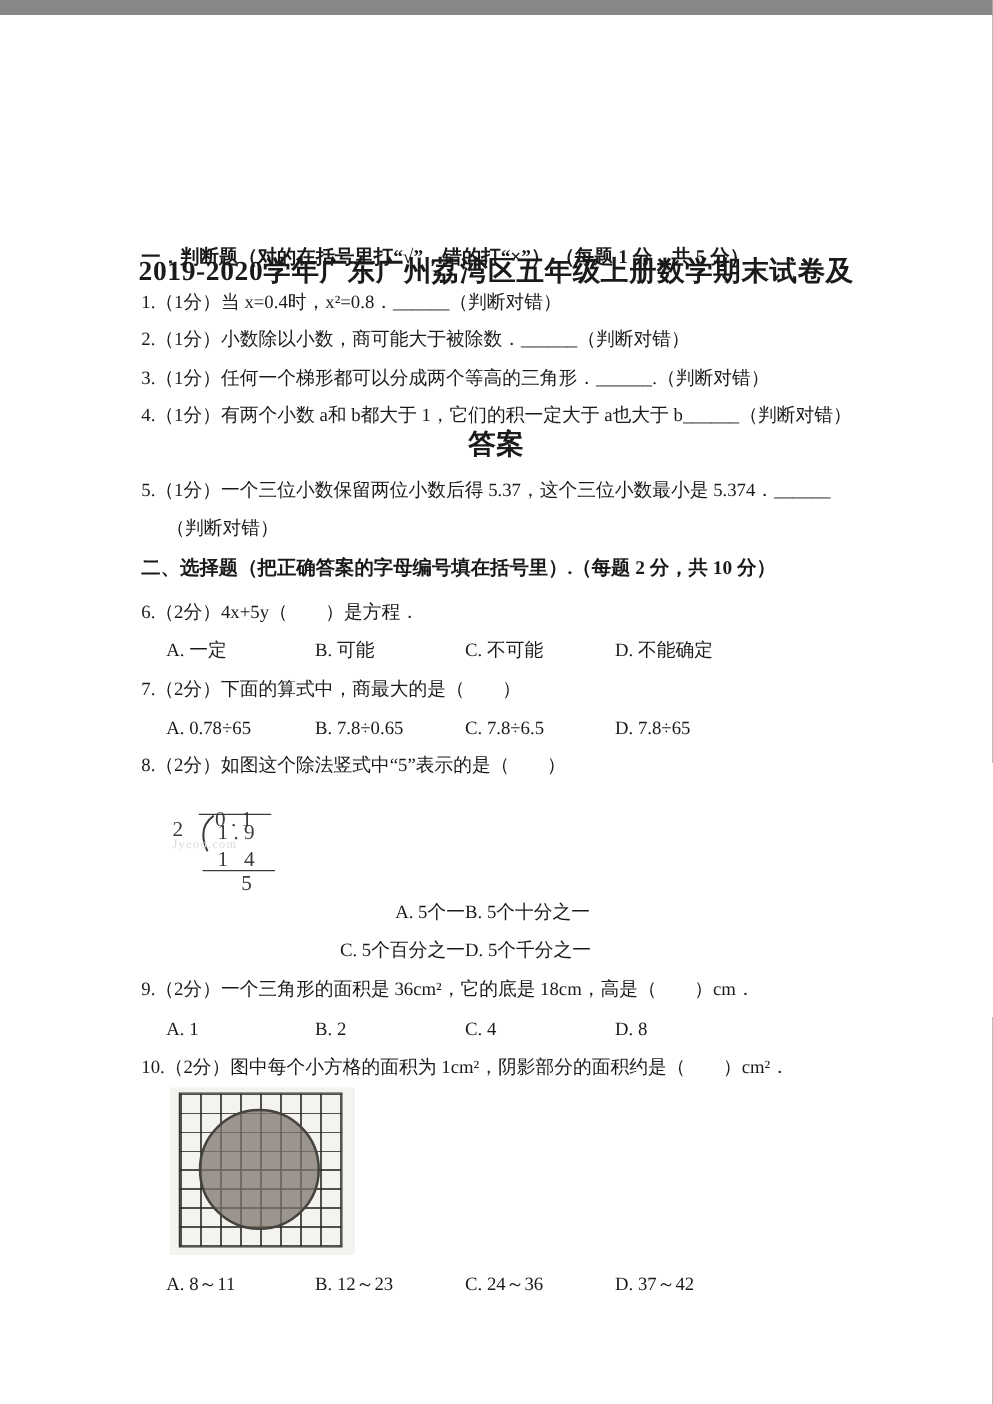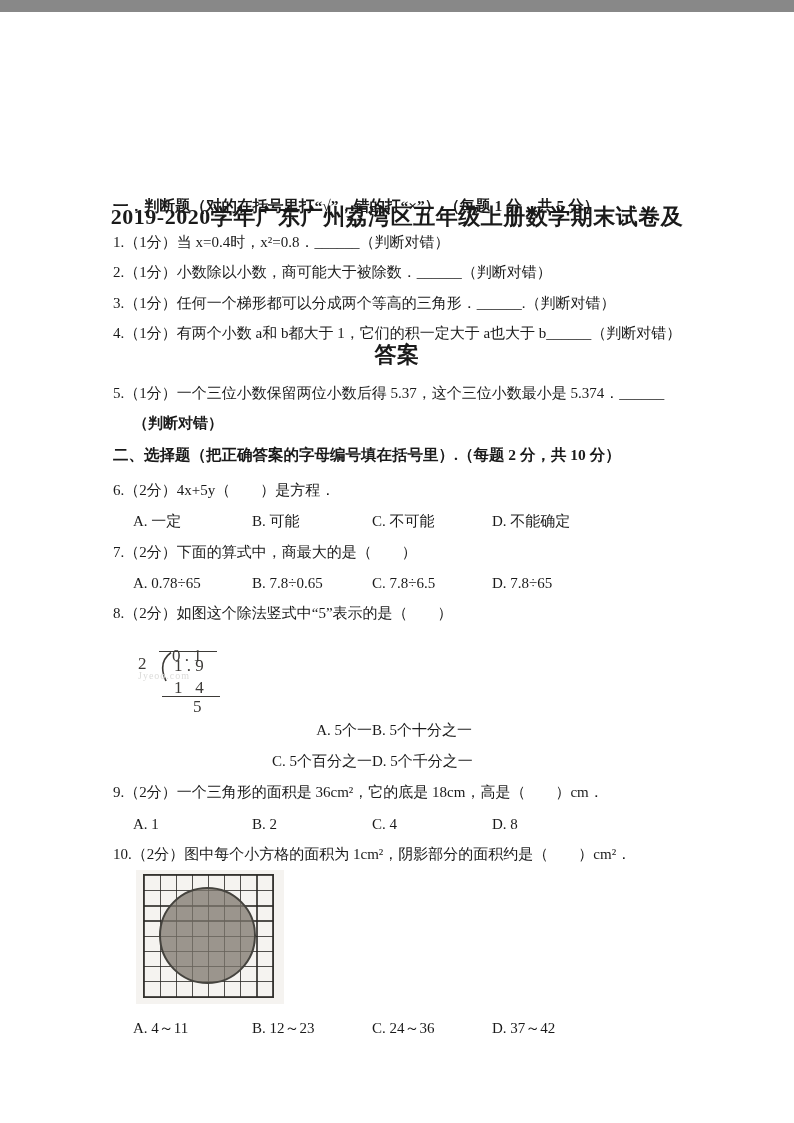--- a/index.html
+++ b/index.html
@@ -15,21 +15,21 @@
   .title{
     position:absolute;top:90px;left:57px;width:680px;
     text-align:center;font-weight:700;font-size:22px;line-height:46px;
     letter-spacing:0.5px;white-space:pre;
   }
   .line{
     position:absolute;left:113px;
     font-size:15px;line-height:20px;white-space:pre;
   }
   .heading{font-weight:700;font-size:15.5px;}
-  .indent{left:133px;font-weight:bold;}
+  .indent{left:133px;}
   .opts4{
     position:absolute;left:133px;
     display:grid;grid-template-columns:119px 120px 120px auto;
     font-size:15px;line-height:20px;white-space:pre;
   }
   .opts2{
     position:absolute;left:133px;
     display:grid;grid-template-columns:239px auto;
     font-size:15px;line-height:20px;white-space:pre;text-align:right;
   }
@@ -142,19 +142,19 @@
   </div>
 
   <div class="line" style="top:832px">10.（2分）图中每个小方格的面积为 1cm²，阴影部分的面积约是（　　）cm²．</div>
 
   <div class="grid-fig">
     <div class="grid-lines"></div>
     <div class="shaded-circle"></div>
   </div>
 
   <div class="opts4" style="top:1006px">
-    <span>A. 4～11</span>
+    <span>A. 8～11</span>
     <span>B. 12～23</span>
     <span>C. 24～36</span>
     <span>D. 37～42</span>
   </div>
 
 </div>
 
 </body></html>

